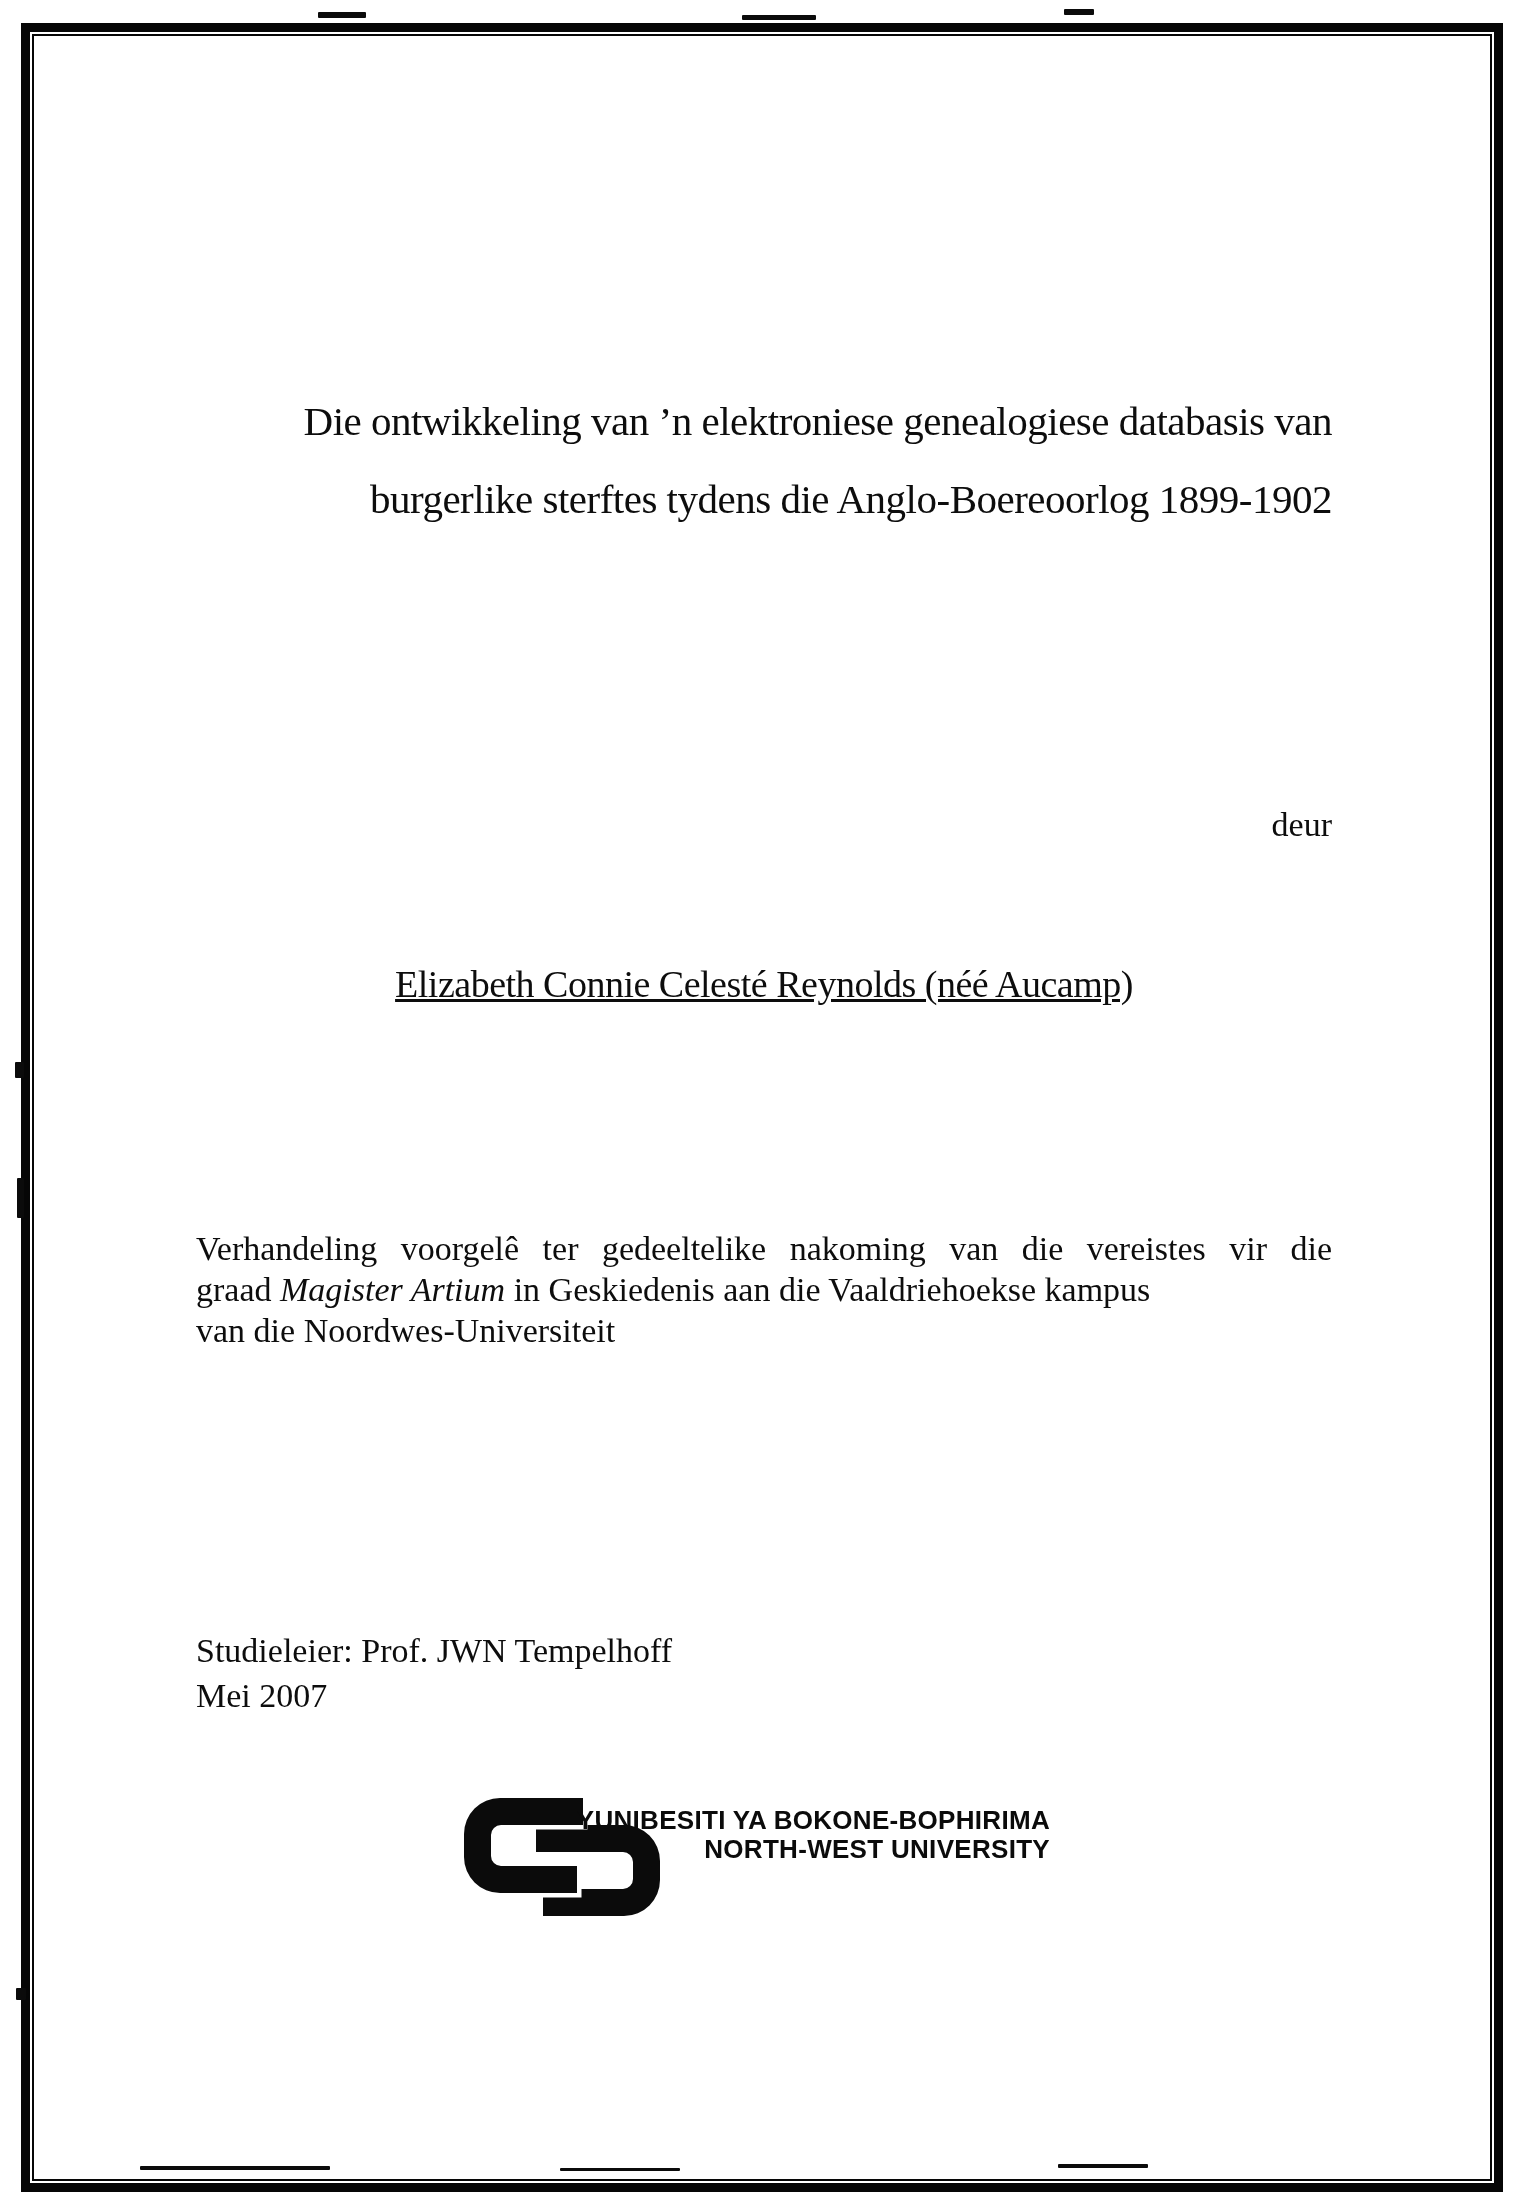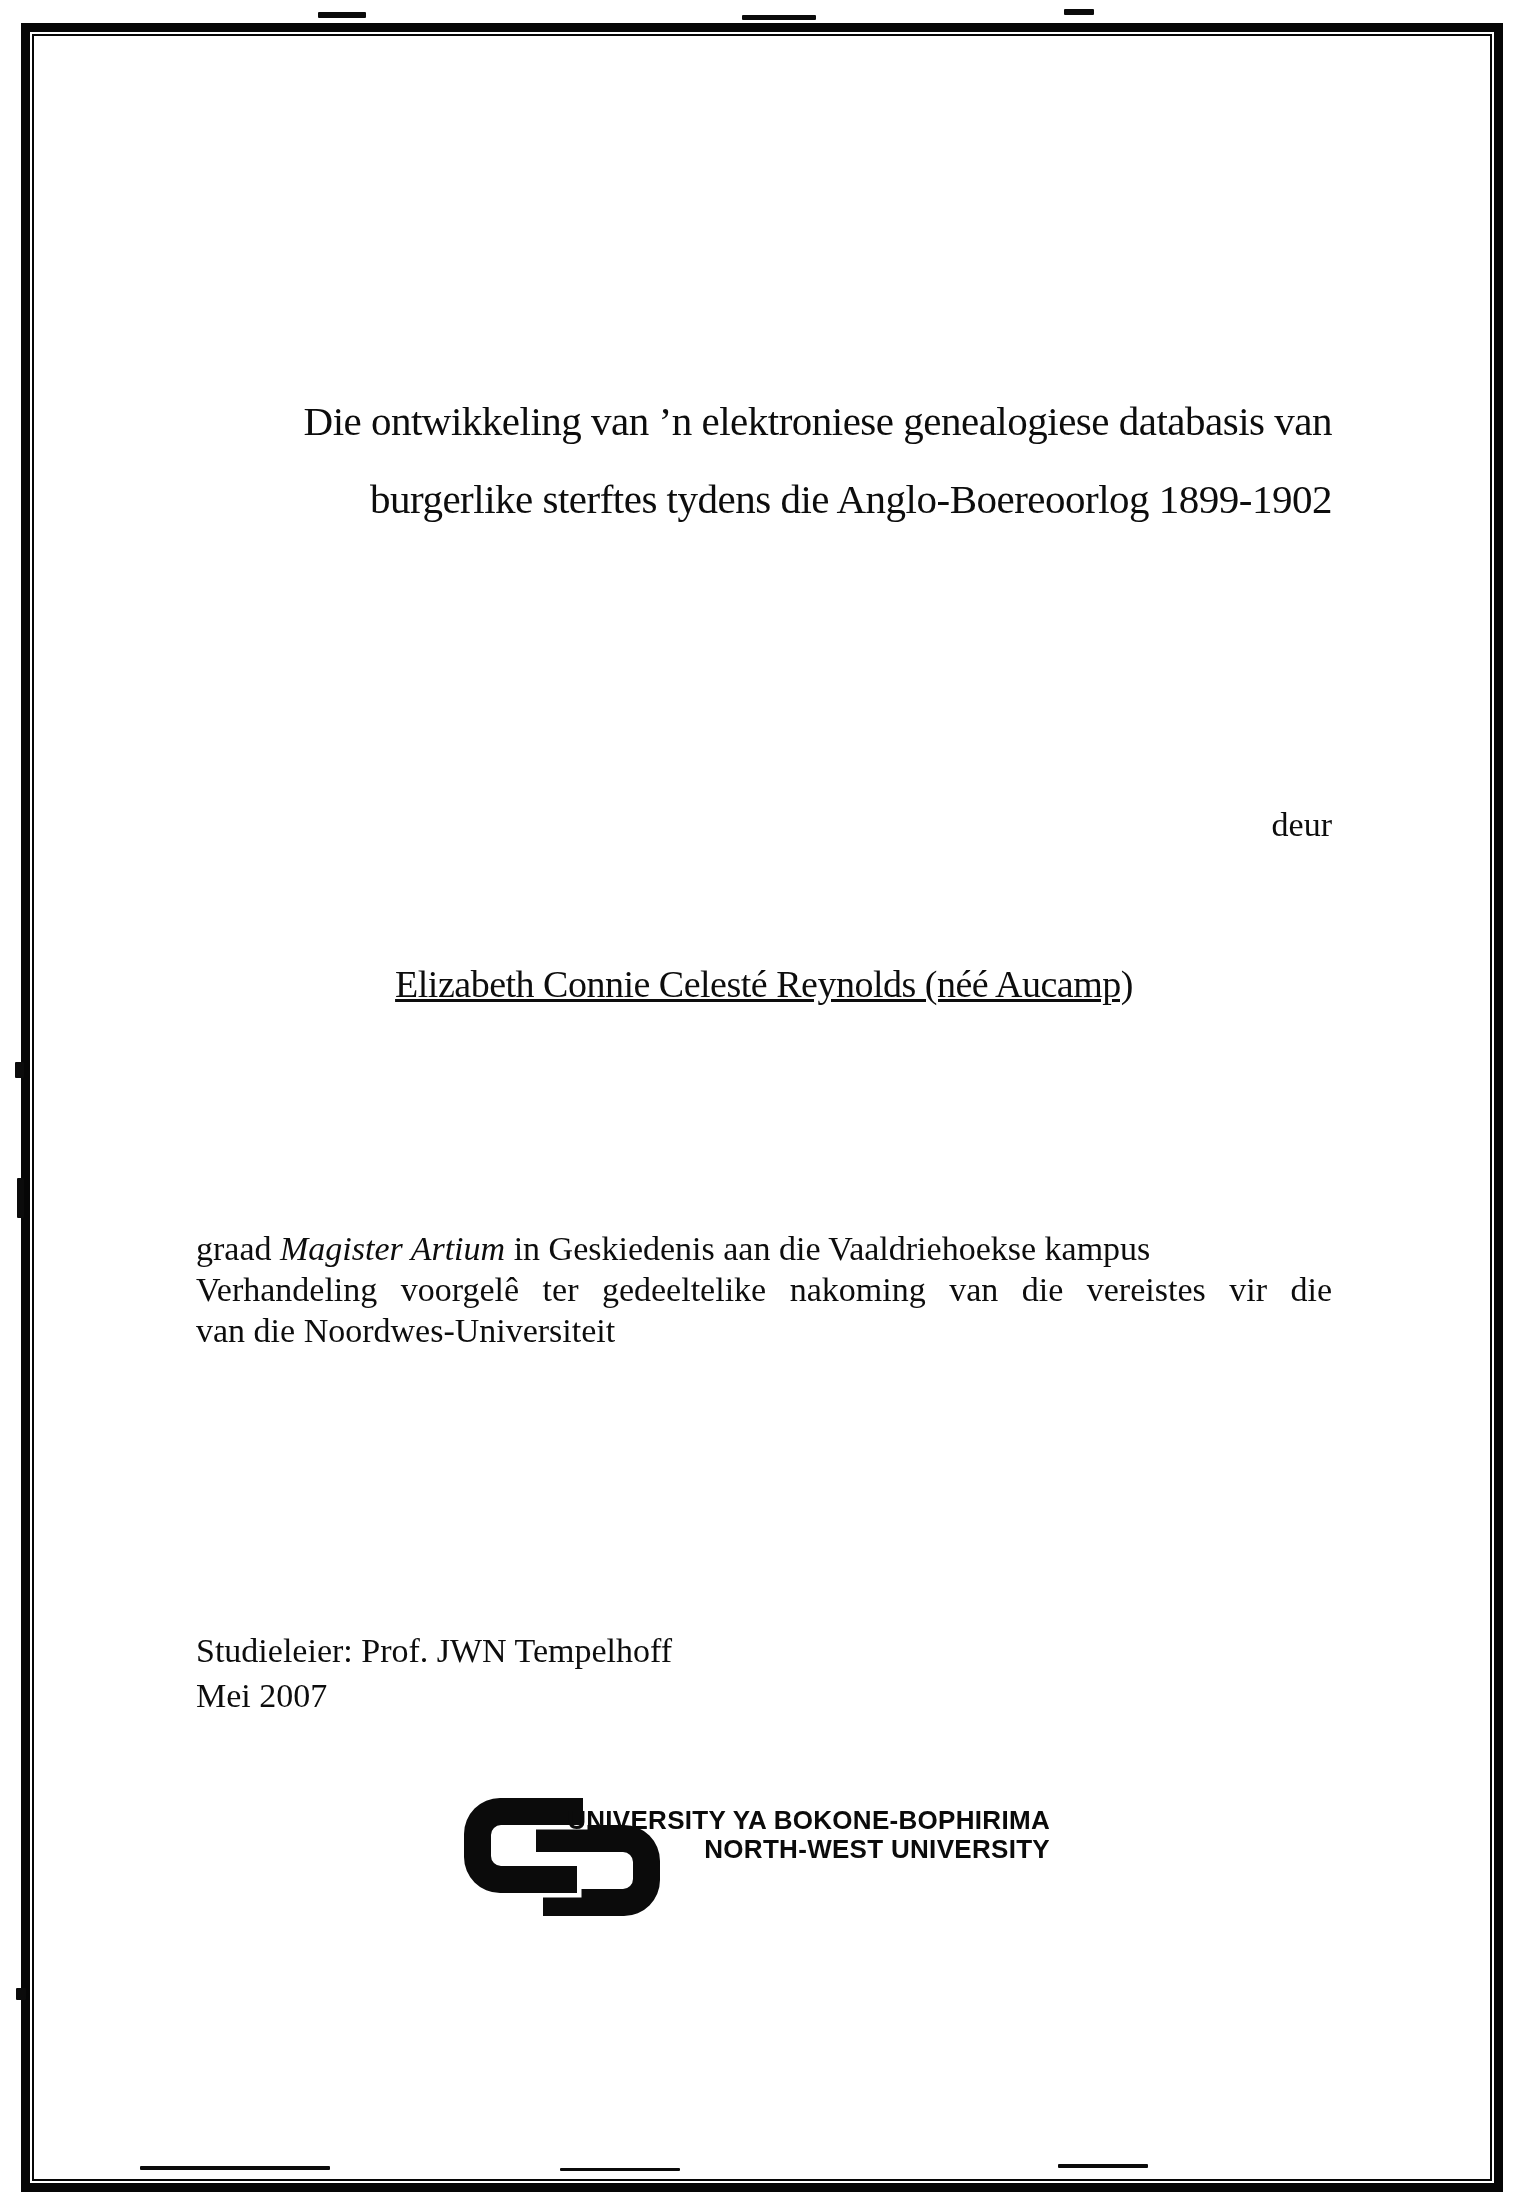--- a/index.html
+++ b/index.html
@@ -92,38 +92,38 @@
   <div class="title">
     <div class="title-line">Die ontwikkeling van ’n elektroniese genealogiese databasis van</div>
     <div class="title-line t2">burgerlike sterftes tydens die Anglo-Boereoorlog 1899-1902</div>
   </div>
 
   <div class="byline">deur</div>
 
   <div class="author">Elizabeth Connie Celesté Reynolds (néé Aucamp)</div>
 
   <div class="submission">
+    <div class="sub-line justify">Verhandeling voorgelê ter gedeeltelike nakoming van die vereistes vir die</div>
     <div class="sub-line"><span>graad </span><span class="italic">Magister Artium</span><span> in Geskiedenis aan die Vaaldriehoekse kampus</span></div>
-    <div class="sub-line justify">Verhandeling voorgelê ter gedeeltelike nakoming van die vereistes vir die</div>
     <div class="sub-line">van die Noordwes-Universiteit</div>
   </div>
 
   <div class="supervisor">
     <div>Studieleier: Prof. JWN Tempelhoff</div>
     <div>Mei 2007</div>
   </div>
 
   <div class="logo">
     <svg width="196" height="118" viewBox="0 0 196 118">
 
       <path d="M 124,0 H 36 A 36 36 0 0 0 0,36 V 55 A 36 36 0 0 0 36,91 H 117 V 64 H 37 A 10 10 0 0 1 27,54 V 37 A 10 10 0 0 1 37,27 H 124 Z" transform="translate(196,27) scale(-1,1)" fill="#0b0b0b"></path>
 
       <path d="M 119,0 H 36 A 36 36 0 0 0 0,36 V 59 A 36 36 0 0 0 36,95 H 113 V 68 H 37 A 10 10 0 0 1 27,58 V 37 A 10 10 0 0 1 37,27 H 119 Z" fill="none" stroke="#ffffff" stroke-width="9"></path>
 
       <path d="M 119,0 H 36 A 36 36 0 0 0 0,36 V 59 A 36 36 0 0 0 36,95 H 113 V 68 H 37 A 10 10 0 0 1 27,58 V 37 A 10 10 0 0 1 37,27 H 119 Z" fill="#0b0b0b"></path>
     </svg>
     <div class="logo-text">
-      <div>UNIVERSITY YA BOKONE-BOPHIRIMA</div>
+      <div>YUNIBESITI YA BOKONE-BOPHIRIMA</div>
       <div>NORTH-WEST UNIVERSITY</div>
     </div>
   </div>
 
 </div>
 
 </body></html>

